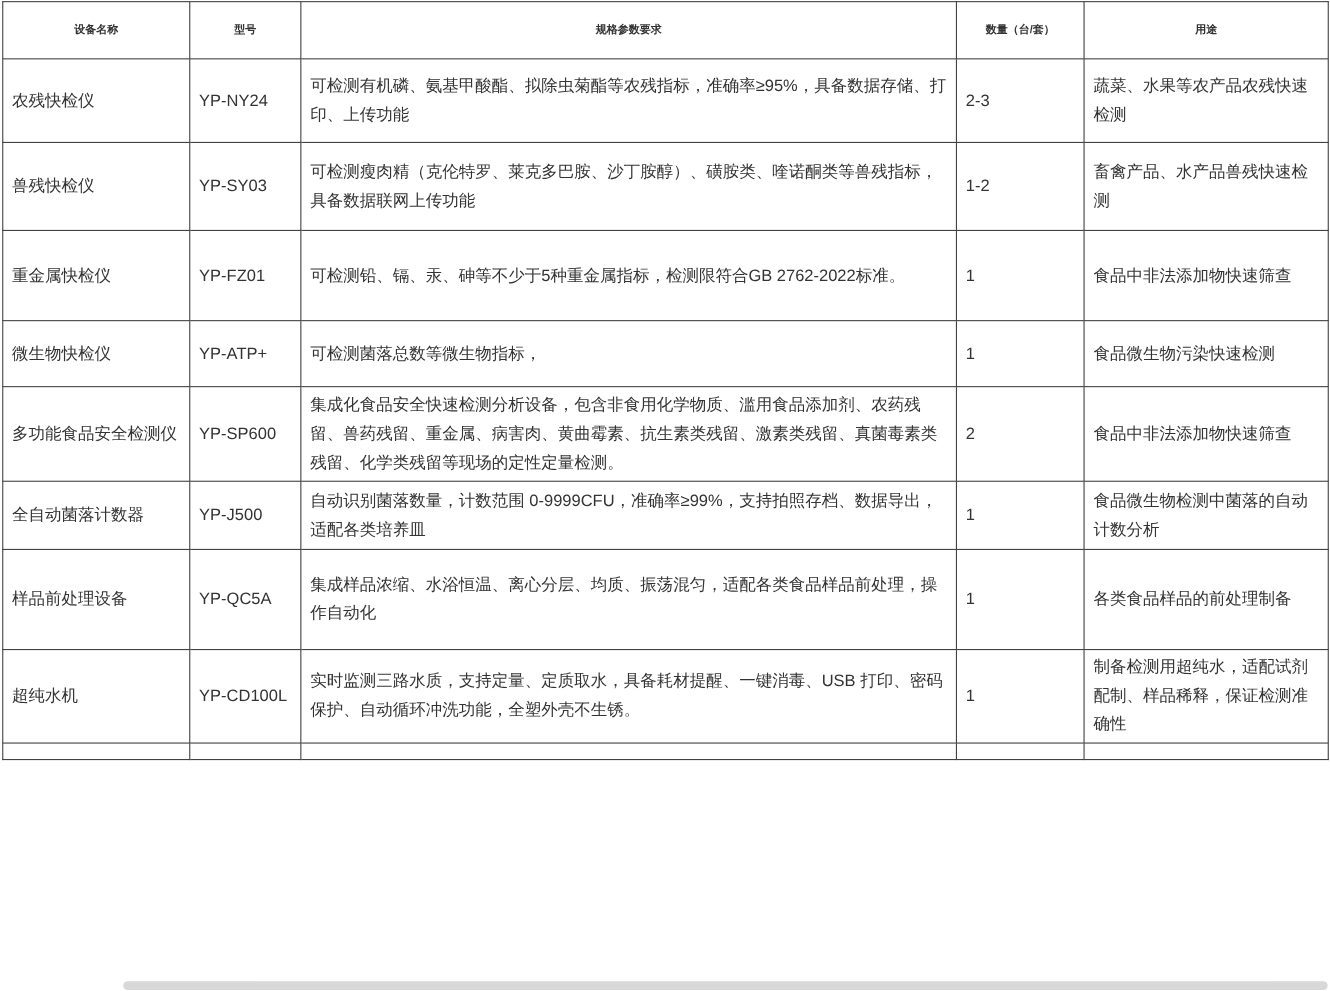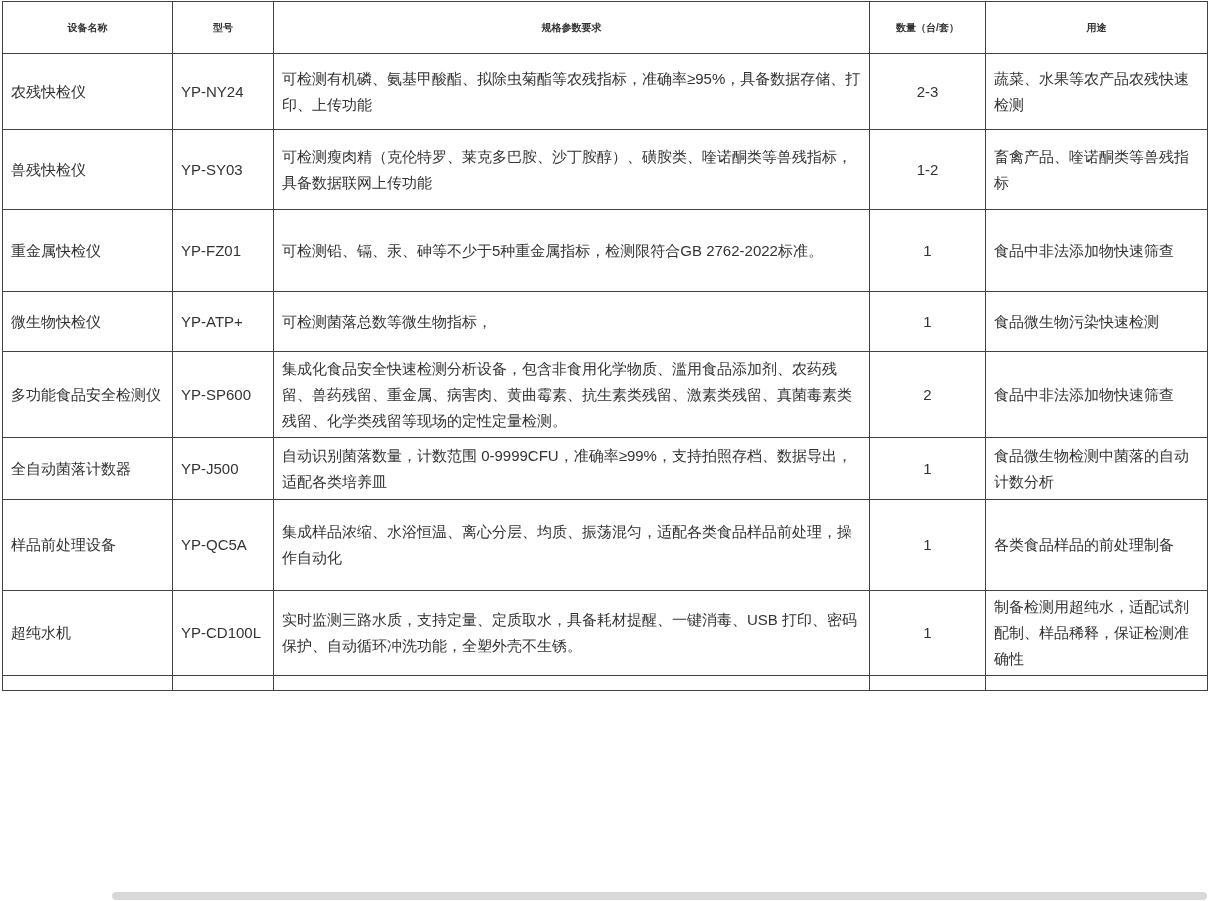--- a/index.html
+++ b/index.html
@@ -29,21 +29,20 @@
     word-break: break-all;
     background: #ffffff;
   }
   .spec-table th {
     text-align: center;
     font-weight: bold;
     font-size: 10px;
     line-height: 20px;
   }
   .spec-table td.qty {
-    text-align: center;
   }
   .spec-table tr.empty-row td {
     padding: 0;
     height: 14px;
     line-height: 14px;
   }
   .hscrollbar {
     position: absolute;
     left: 112px;
     right: 2px;
@@ -77,21 +76,21 @@
     <td>YP-NY24</td>
     <td>可检测有机磷、氨基甲酸酯、拟除虫菊酯等农残指标，准确率≥95%，具备数据存储、打印、上传功能</td>
     <td class="qty">2-3</td>
     <td>蔬菜、水果等农产品农残快速检测</td>
   </tr>
   <tr style="height:80px">
     <td>兽残快检仪</td>
     <td>YP-SY03</td>
     <td>可检测瘦肉精（克伦特罗、莱克多巴胺、沙丁胺醇）、磺胺类、喹诺酮类等兽残指标，具备数据联网上传功能</td>
     <td class="qty">1-2</td>
-    <td>畜禽产品、喹诺酮类等兽残指标</td>
+    <td>畜禽产品、水产品兽残快速检测</td>
   </tr>
   <tr style="height:82px">
     <td>重金属快检仪</td>
     <td>YP-FZ01</td>
     <td>可检测铅、镉、汞、砷等不少于5种重金属指标，检测限符合GB 2762-2022标准。</td>
     <td class="qty">1</td>
     <td>食品中非法添加物快速筛查</td>
   </tr>
   <tr style="height:60px">
     <td>微生物快检仪</td>

